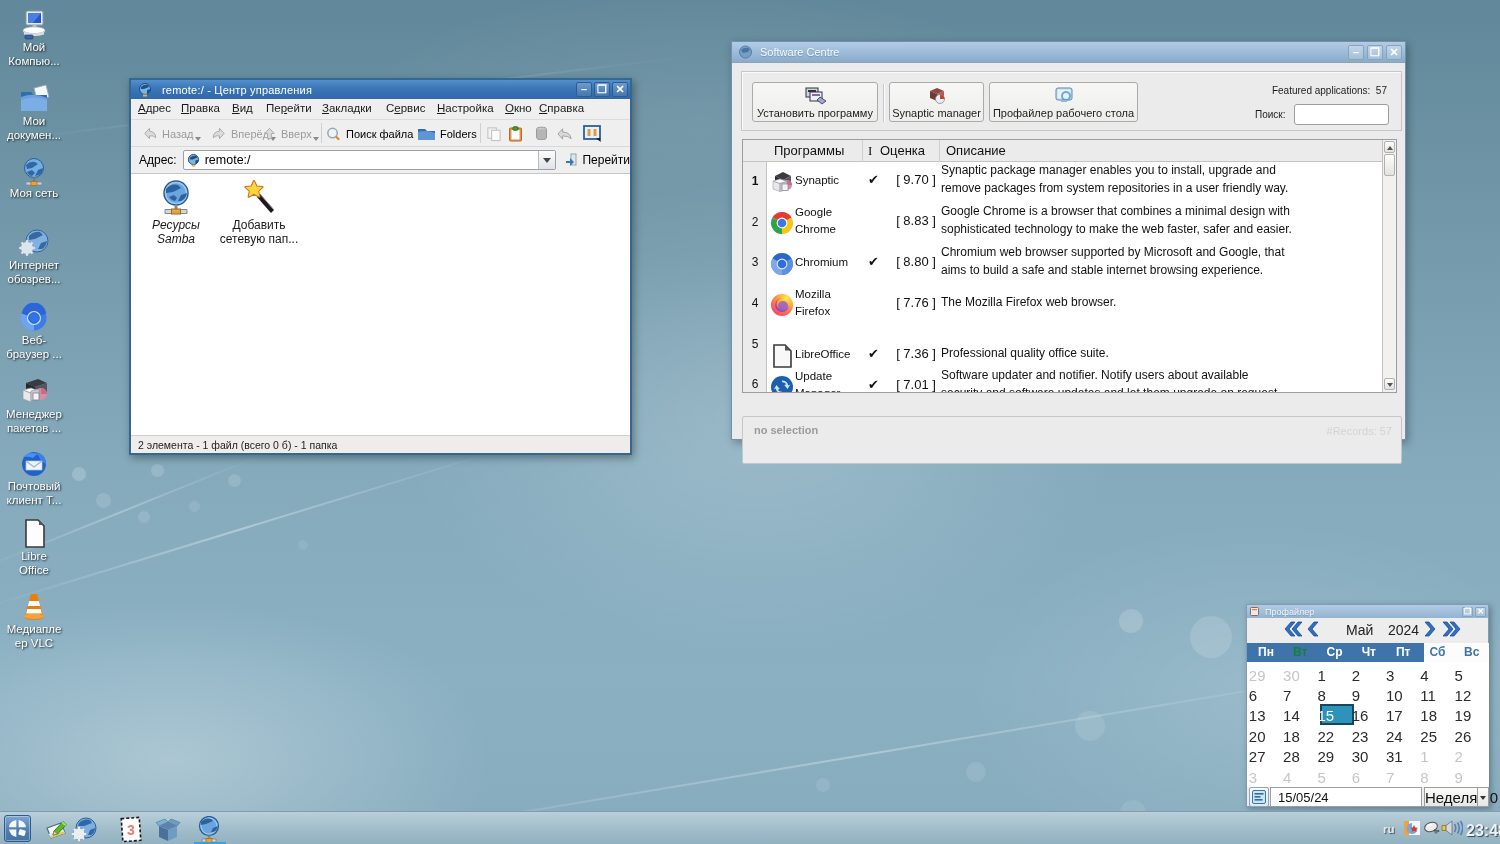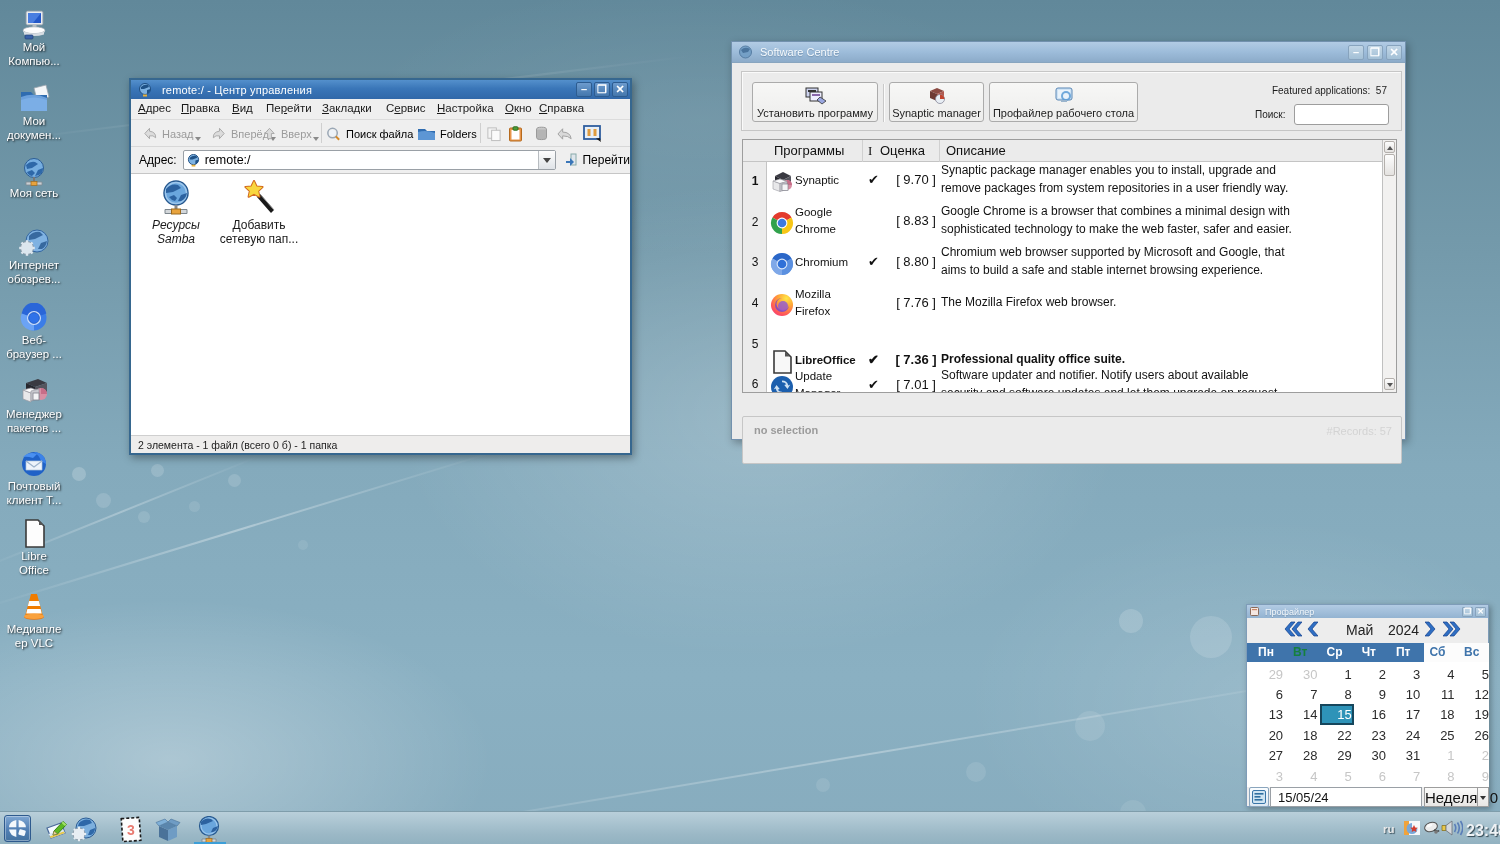--- a/index.html
+++ b/index.html
@@ -91,21 +91,21 @@
     border:1px solid #7e9cb8; background:#ededed;
     box-shadow:2px 2px 6px rgba(0,0,0,0.3); }
   #cal .title { height:13px; background:linear-gradient(180deg,#b2cbe4,#93b3d1);
     display:flex; align-items:center; }
   #cal .title .ttext { color:#f2f7fb; font-size:9px; margin-left:6px; text-shadow:0 1px 1px rgba(90,120,150,0.5); }
   .cbtn { width:11px; height:10px; margin-left:2px; border:1px solid #87a3bd; border-radius:1px;
     background:linear-gradient(180deg,#c2d6e6,#a3c0d6); color:#fff; font-size:8px; font-weight:bold;
     display:flex; align-items:center; justify-content:center; line-height:1; }
   #calnav { height:24px; background:#ededed; position:relative; font-size:14px; color:#222;text-align:right; }
   .dcell { position:absolute; width:34.3px; text-align:center; font-size:12px; font-weight:bold; }
-  .cnum { position:absolute; width:34.3px; text-align:right; font-size:13px; color:#2b2b2b; }
+  .cnum { position:absolute; width:34.3px; text-align:left; font-size:15px; color:#2b2b2b; }
   .cnum.out { color:#c6c6c6; }
 
   
   #taskbar { position:absolute; left:0; bottom:0; width:1500px; height:33px;
     background:linear-gradient(180deg,#b9cfda 0%, #a5c0cd 45%, #9bb8c6 70%, #92b2c1 100%);
     border-top:1px solid #7f9dab; }
 </style>
 </head>
 <body>
 
@@ -511,21 +511,21 @@
         </radialGradient>
           </defs>
         <circle cx="12" cy="12" r="11" fill="url(#fxg)"></circle>
         <path d="M12 5 a7 7 0 1 0 7 7 q-1 5 -6 5 a6 6 0 0 1 -1 -12z" fill="#7a46c8" opacity="0.85"></path>
         <circle cx="13" cy="13" r="5" fill="#9058d8" opacity="0.8"></circle>
       </svg>
       <div class="nm" style="top:1px;">Mozilla<br>Firefox</div>
       <div class="score" style="top:10px;">[ 7.76 ]</div>
       <div class="desc" style="top:8px;">The Mozilla Firefox web browser.</div>
     </div>
-    <div class="scrow" style="top:202px;height:41px;font-weight:bold;">
+    <div class="scrow" style="top:196px;height:41px;">
       <svg width="24" height="24" viewBox="0 0 24 24" style="position:absolute;left:2px;top:8px;">
         <path d="M4 1 l11 0 6 6 0 16 -17 0 z" fill="#f8f8f8" stroke="#3a3a3a" stroke-width="1.6"></path>
         <path d="M15 1.5 l5 5 -5 0 z" fill="#555"></path>
       </svg>
       <div class="nm" style="top:10px;">LibreOffice</div>
       <div class="chk" style="top:10px;">✔</div>
       <div class="score" style="top:10px;">[ 7.36 ]</div>
       <div class="desc" style="top:8px;">Professional quality office suite.</div>
     </div>
     <div class="scrow" style="top:227px;height:26px;">

